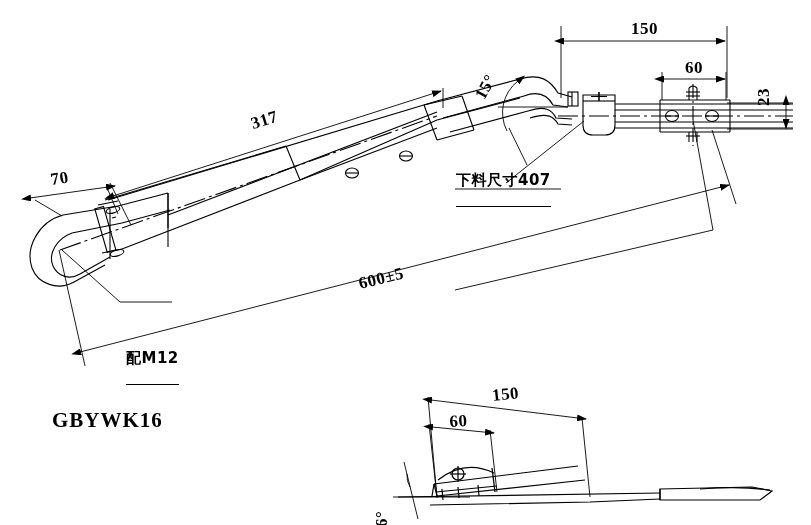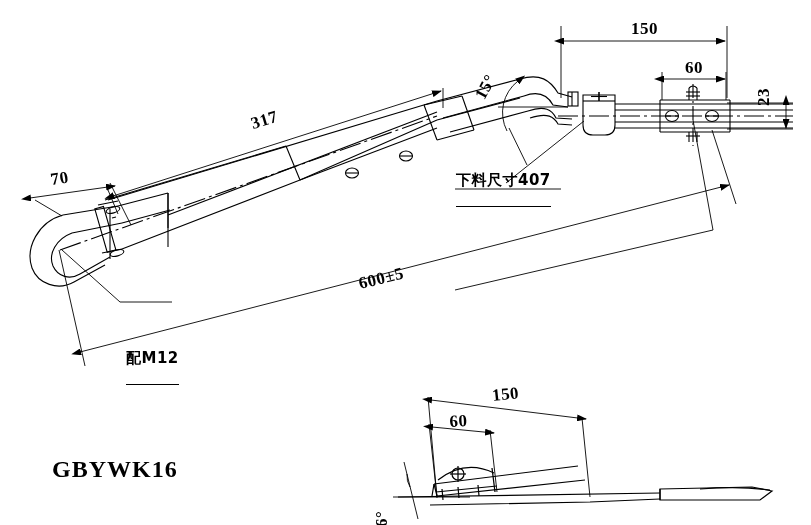--- a/index.html
+++ b/index.html
@@ -39,25 +39,24 @@
     font-family: "Liberation Serif", serif;
     font-weight: bold;
     transform-origin: left bottom;
   }
   .cn-txt {
     font-family: "DejaVu Sans", sans-serif;
     font-weight: bold;
     font-size: 15px;
   }
   .part-no {
-    font-size: 24px;
+    font-size: 21px;
     font-family: "Liberation Serif", serif;
     font-weight: bold;
     letter-spacing: 1px;
-    margin-top: 47px;
   }
   .underline-txt {
     border-bottom: 1.6px solid #000;
     padding-bottom: 18px;
   }
 </style>
 </head>
 <body>
 
 <div id="sheet">

